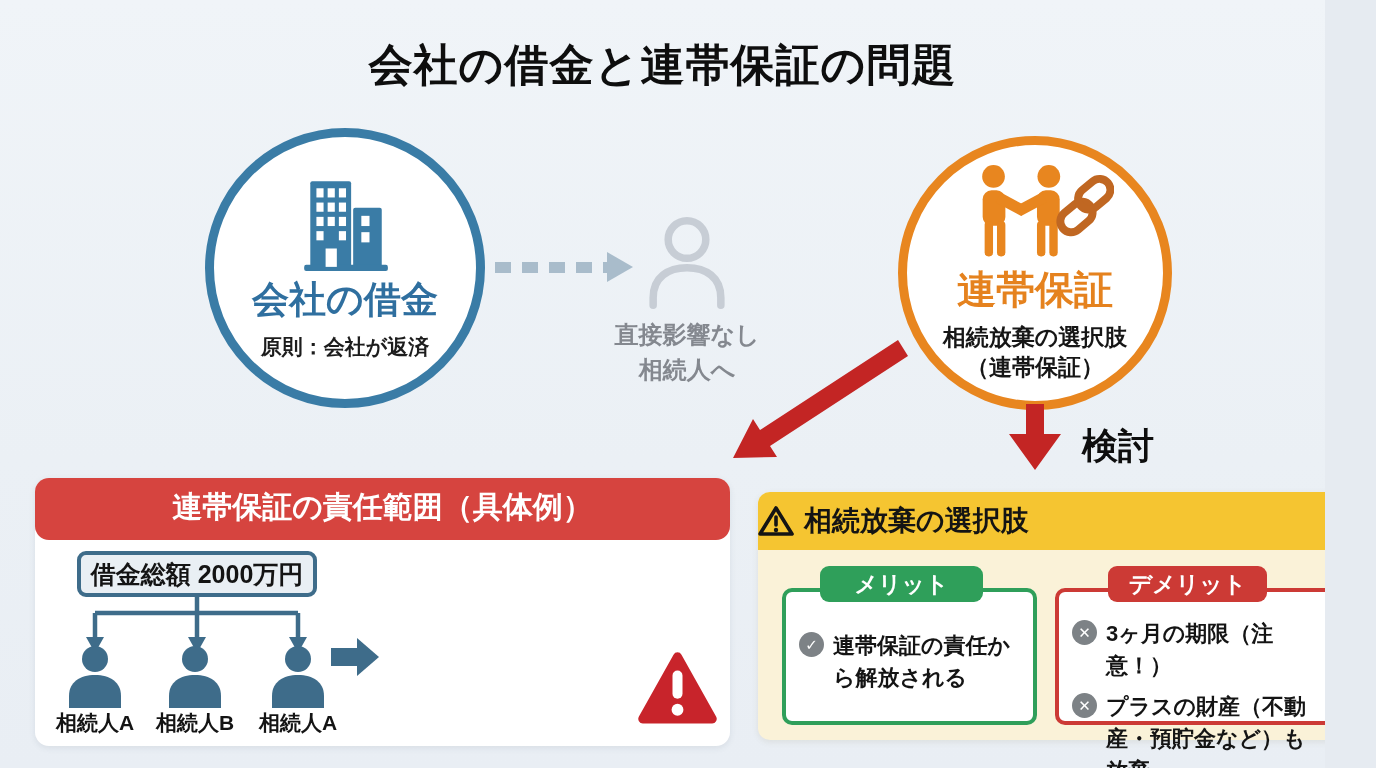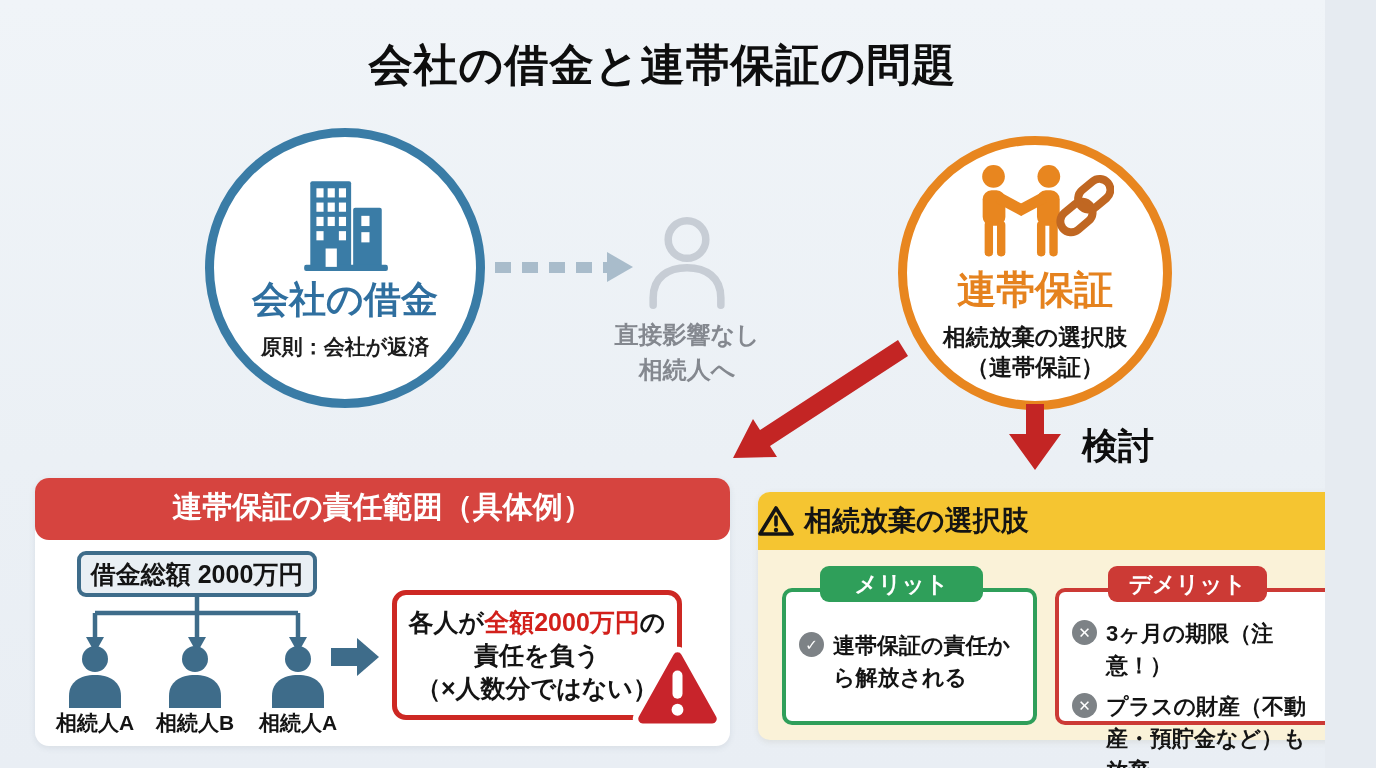--- a/index.html
+++ b/index.html
@@ -238,25 +238,20 @@
     </svg>
     <div class="heir-label a">相続人A</div>
     <div class="heir-label b">相続人B</div>
     <div class="heir-label c">相続人A</div>
 
     <div class="block-arrow">
       <div class="bar"></div>
       <div class="tip"></div>
     </div>
 
-    <div class="result-box">
-      <div><span>各人が</span><span class="hl">全額2000万円</span><span>の</span></div>
-      <div>責任を負う</div>
-      <div>（×人数分ではない）</div>
-    </div>
 
     <svg class="warn-big" width="91" height="84" viewBox="0 0 100 92">
       <path d="M43,9 a8,8 0 0 1 14,0 L95,77 a8,8 0 0 1 -7,12 H12 a8,8 0 0 1 -7,-12 Z" fill="#C8242B" stroke="#FFFFFF" stroke-width="6" stroke-linejoin="round"></path>
       <rect x="44.5" y="28" width="11" height="31" rx="5.5" fill="#FFFFFF"></rect>
       <circle cx="50" cy="71" r="6.5" fill="#FFFFFF"></circle>
     </svg>
   </div>
 
   <div class="panel-right">
     <div class="hdr">

